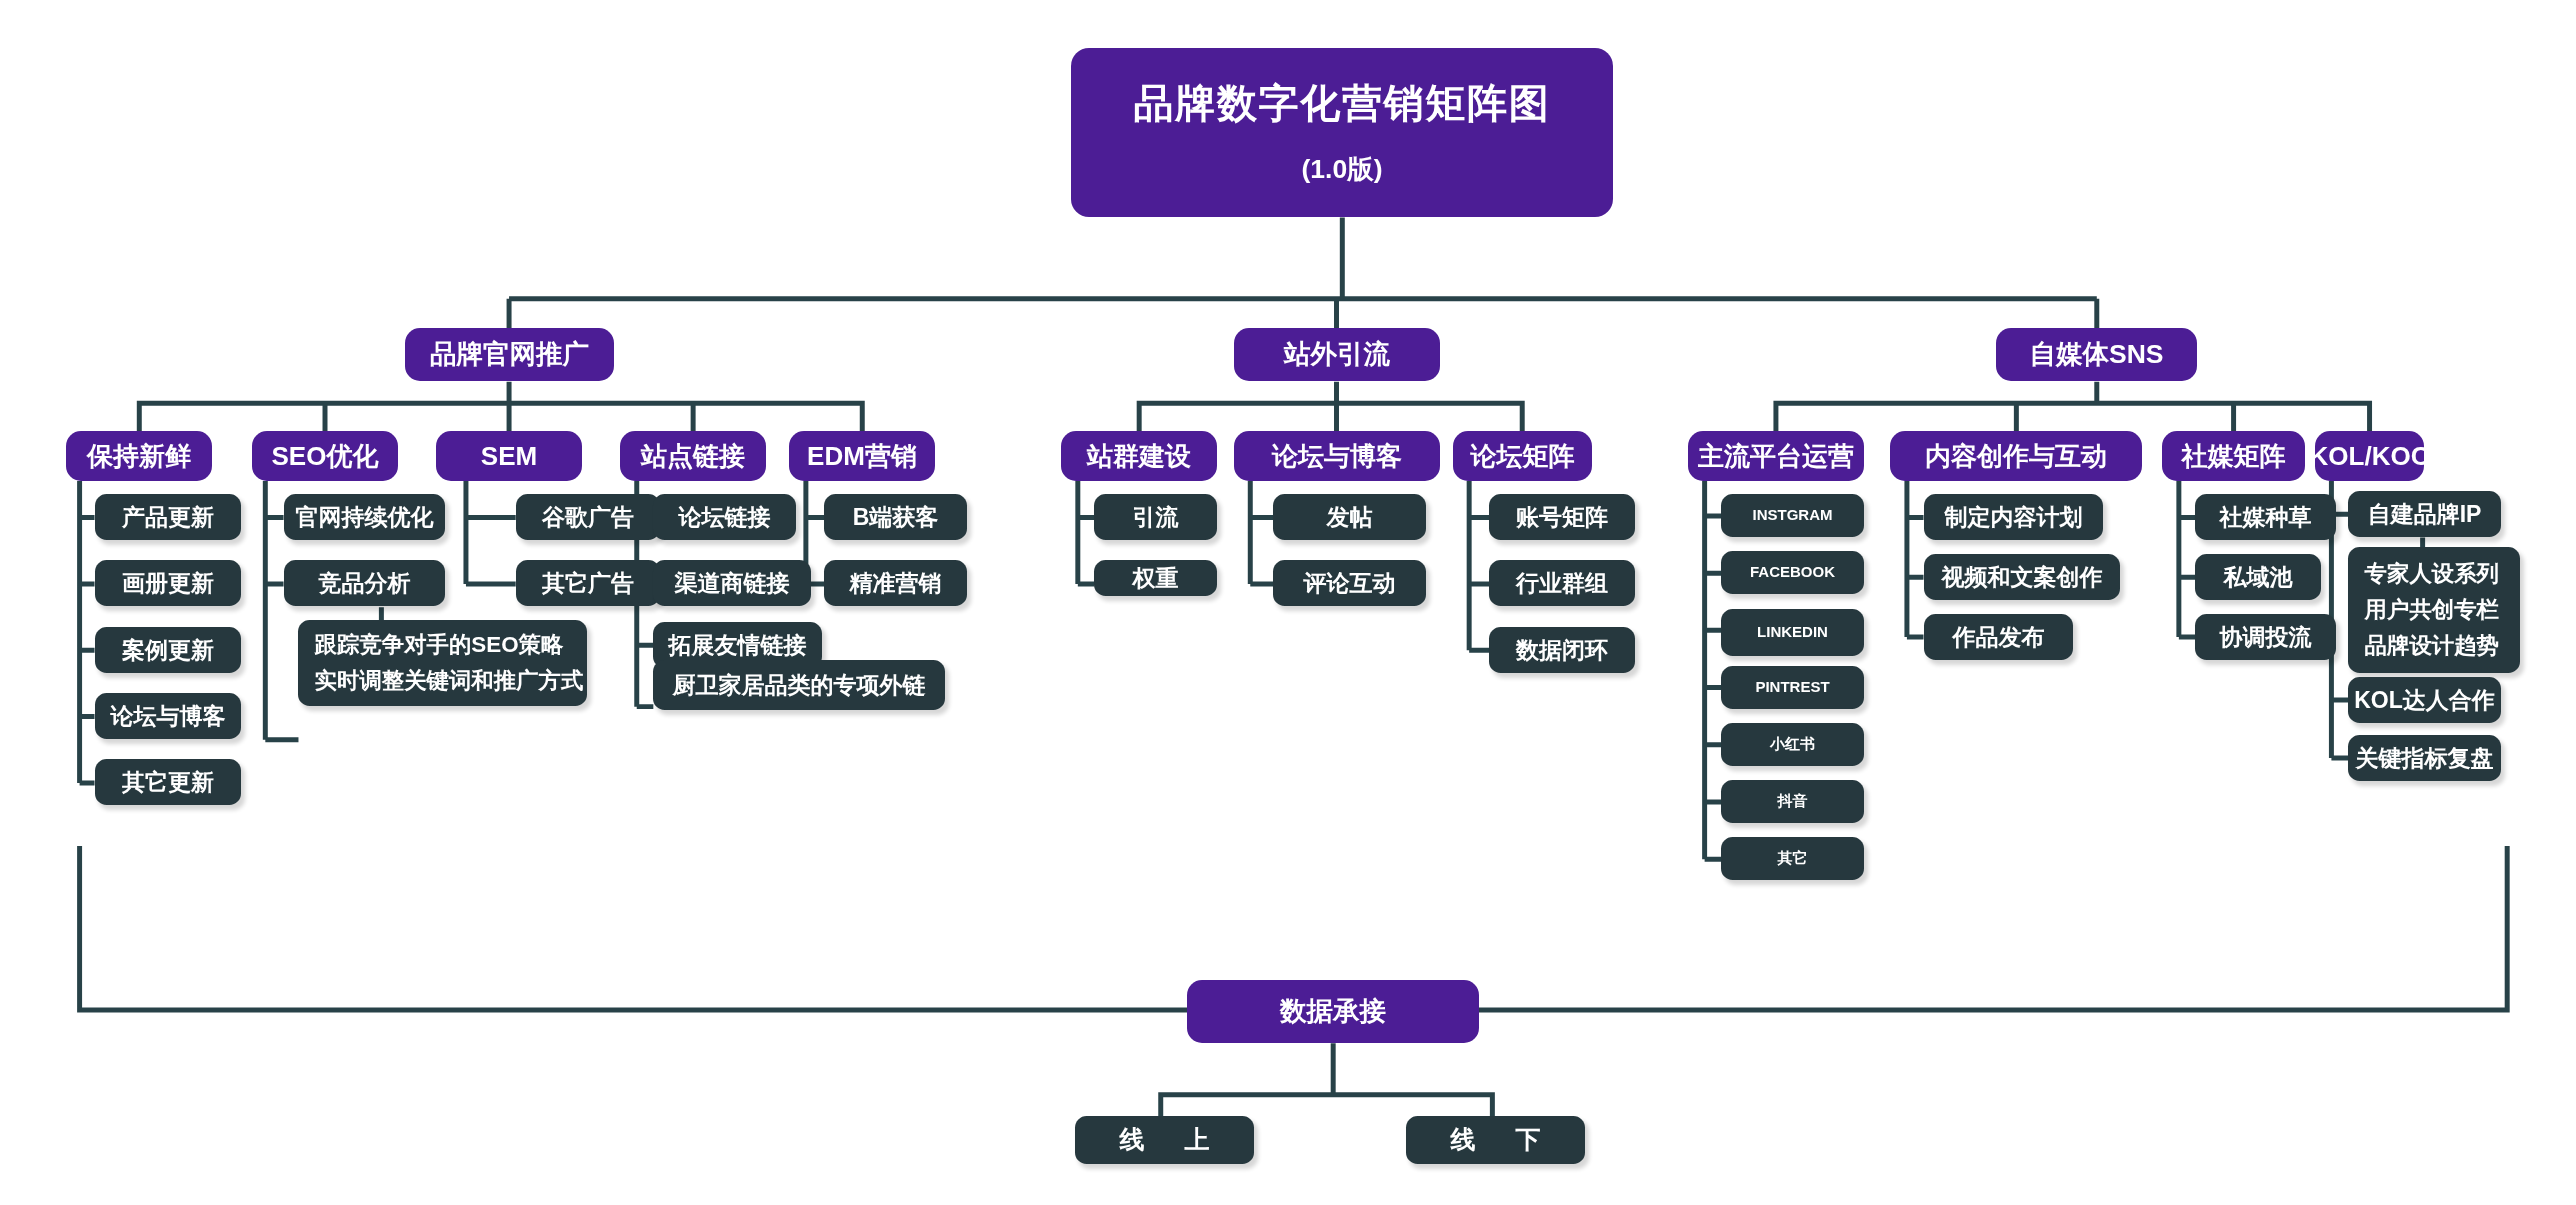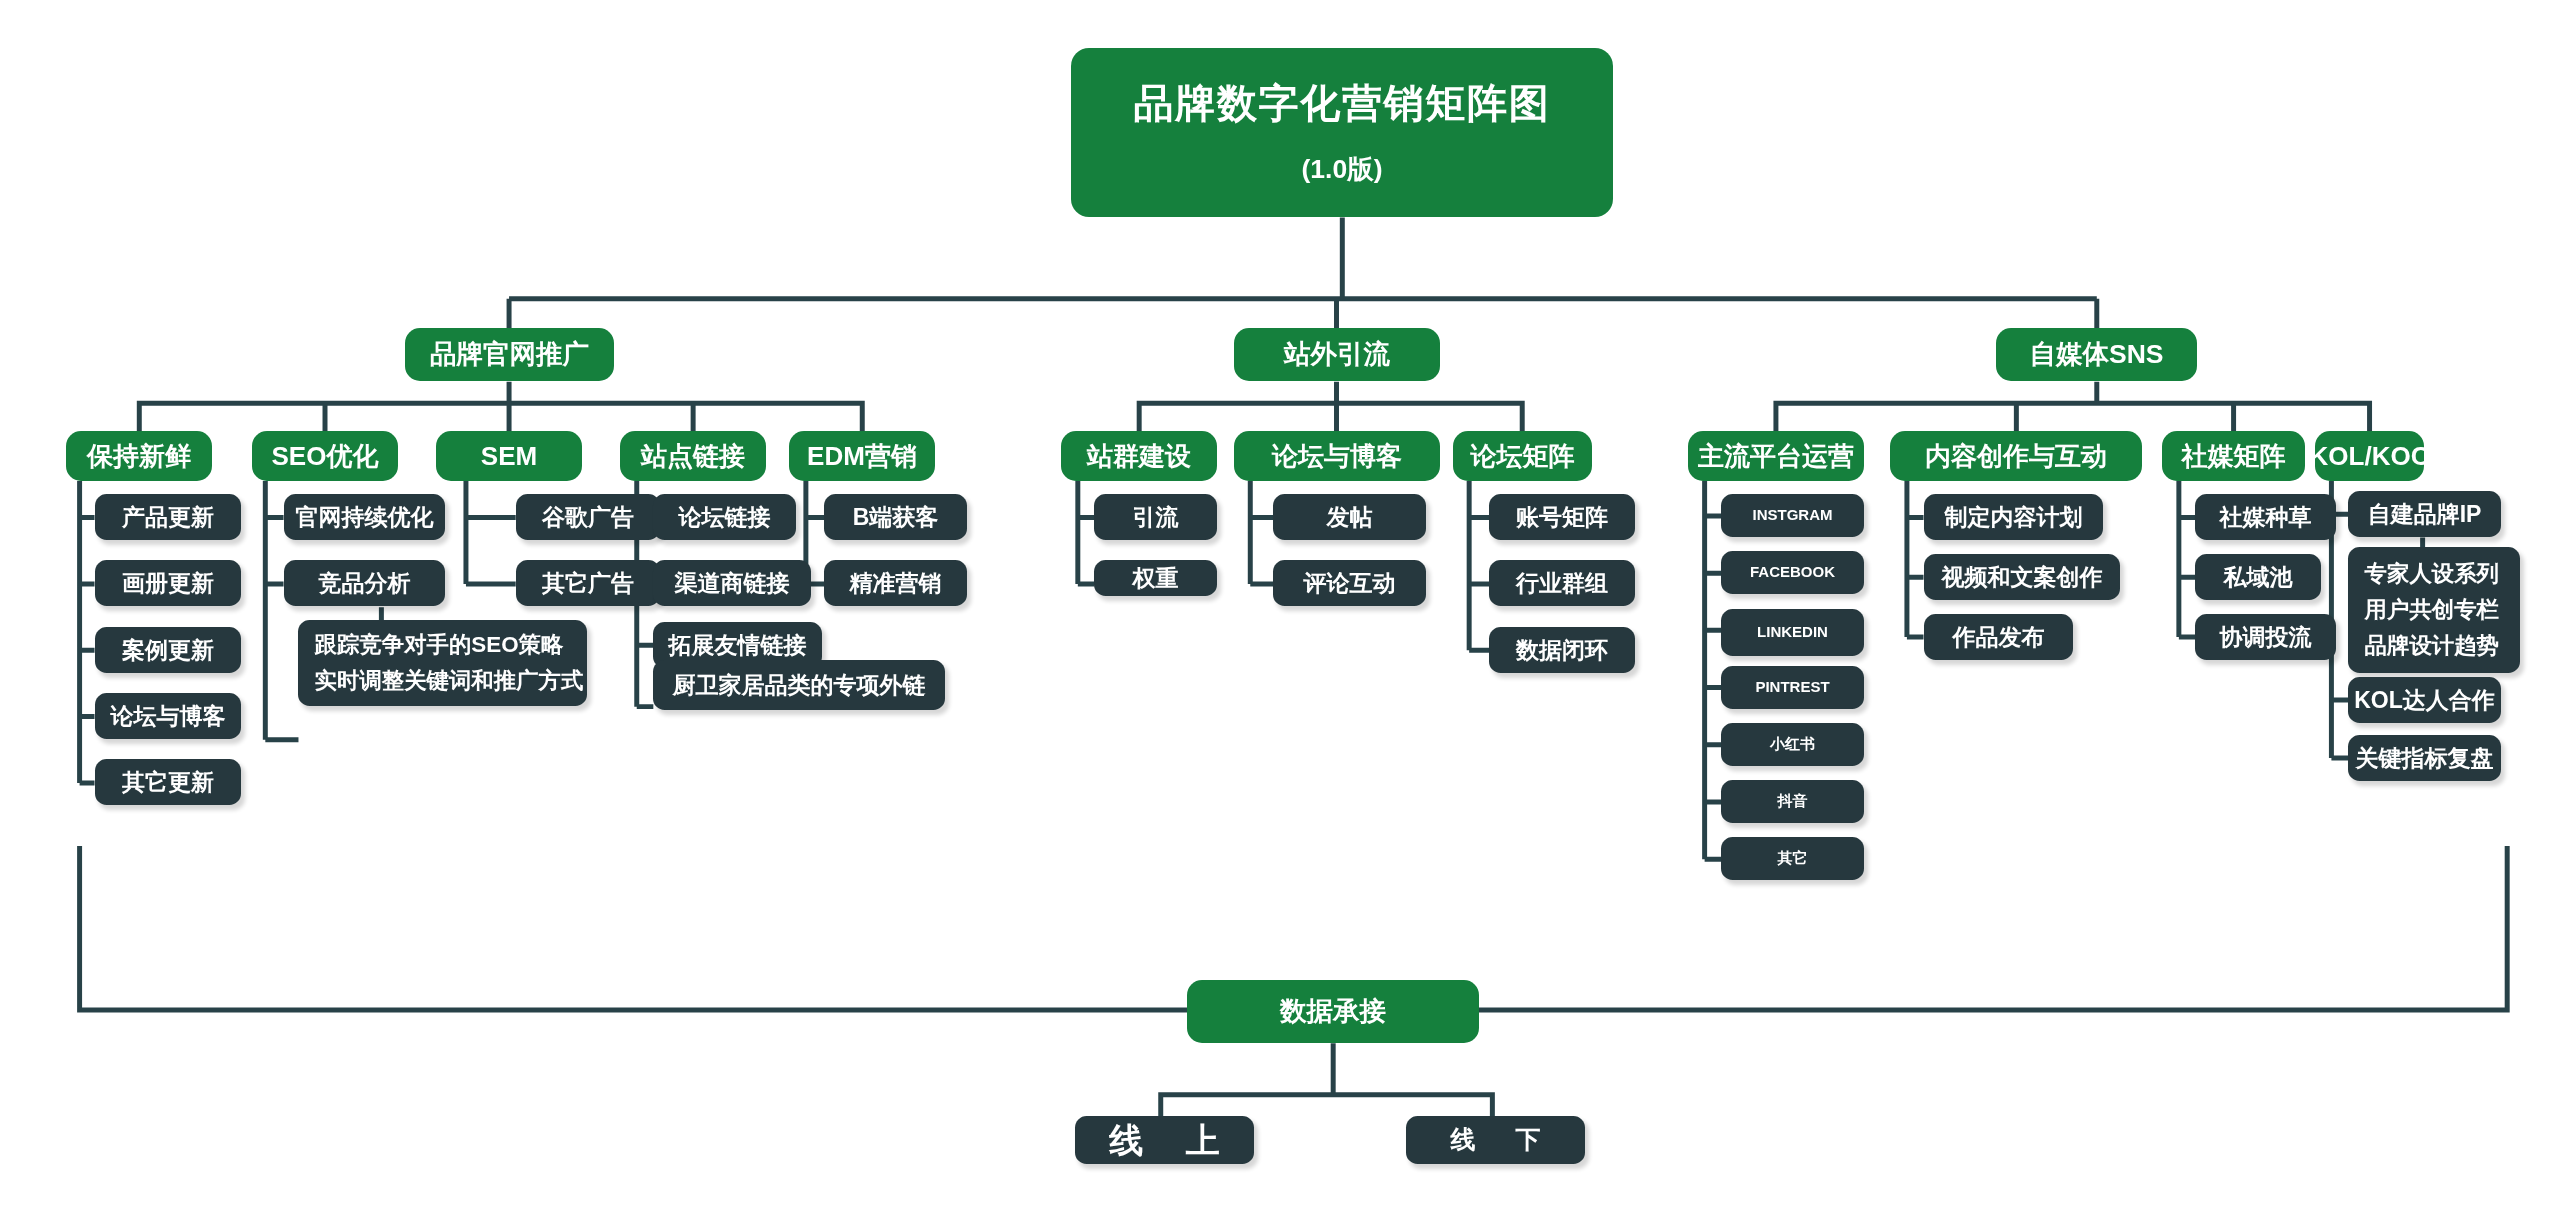--- a/index.html
+++ b/index.html
@@ -5,21 +5,21 @@
   html,body{margin:0;padding:0;background:#ffffff;}
   .stage{
     position:relative;width:2576px;height:1206px;background:#ffffff;overflow:hidden;
     font-family:"Liberation Sans","DejaVu Sans",sans-serif;font-weight:700;
   }
   svg.wires{position:absolute;left:0;top:0;width:2576px;height:1206px;}
   .node{
     position:absolute;box-sizing:border-box;display:flex;align-items:center;justify-content:center;
     color:#ffffff;text-align:center;line-height:1.25;
   }
-  .maroon{background:#15803d;border-radius:15px;align-items:center;}
+  .maroon{background:#4c1d95;border-radius:15px;align-items:center;}
   .slate{background:#26383e;border-radius:11.6px;box-shadow:3.3px 4.1px 4.1px rgba(0,0,0,0.16);}
   .title{flex-direction:column;border-radius:18px;}
   .t1{font-size:40px;letter-spacing:1.7px;}
   .t2{font-size:26.5px;margin-top:25px;}
   .h2{font-size:26.5px;}
   .h3{font-size:26px;}
   .item{font-size:23px;}
   .item-sm{font-size:15px;}
   .note{flex-direction:column;align-items:flex-start;justify-content:center;text-align:left;
         padding-left:16.6px;line-height:1.6;font-size:22.4px;}
@@ -170,17 +170,17 @@
   <div class="node slate item" style="left:2348px;top:491px;width:153px;height:46px">自建品牌IP</div>
   <div class="node slate note" style="left:2348px;top:547px;width:172px;height:126px">
     <span>专家人设系列</span>
     <span>用户共创专栏</span>
     <span>品牌设计趋势</span>
   </div>
   <div class="node slate item" style="left:2348px;top:677px;width:153px;height:46px">KOL达人合作</div>
   <div class="node slate item" style="left:2348px;top:735px;width:153px;height:46px">关键指标复盘</div>
 
   <div class="node maroon h2" style="left:1187px;top:980px;width:292px;height:63px">数据承接</div>
-  <div class="node slate item wide-gap" style="left:1075px;top:1116px;width:179px;height:48px;font-size:34px">线 上</div>
+  <div class="node slate item wide-gap" style="left:1075px;top:1116px;width:179px;height:48px;font-size:25px">线 上</div>
   <div class="node slate item wide-gap" style="left:1406px;top:1116px;width:179px;height:48px;font-size:25px">线 下</div>
 
 </div>
 
 
 </body></html>

